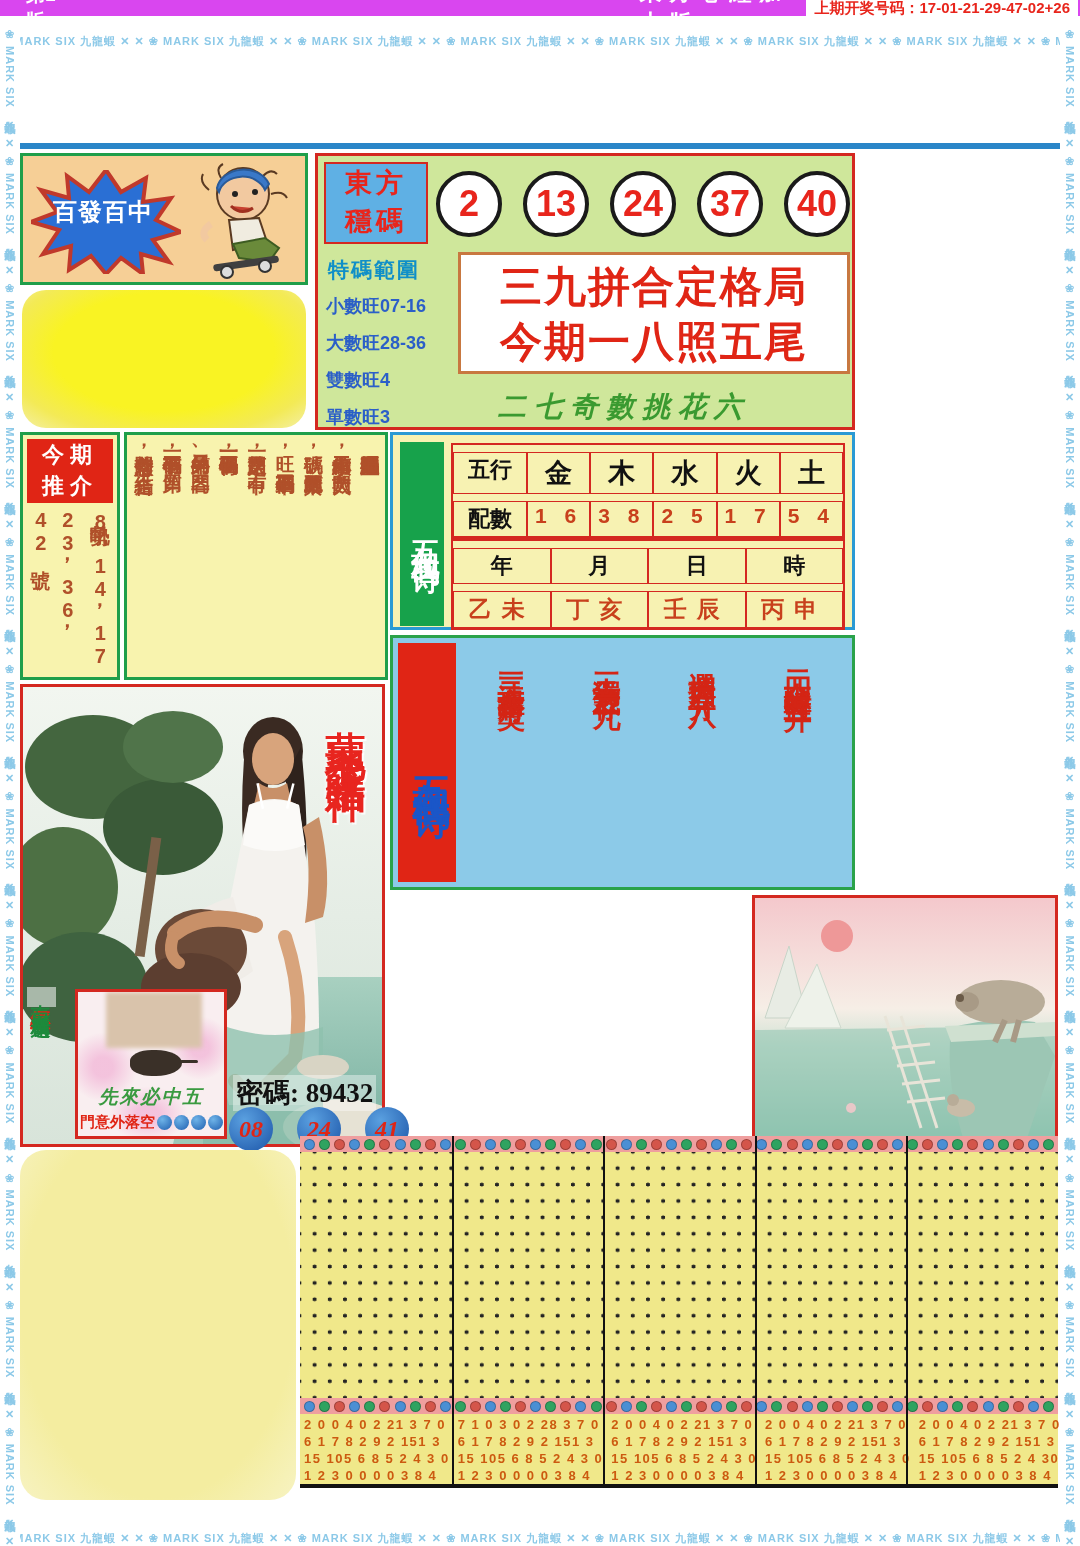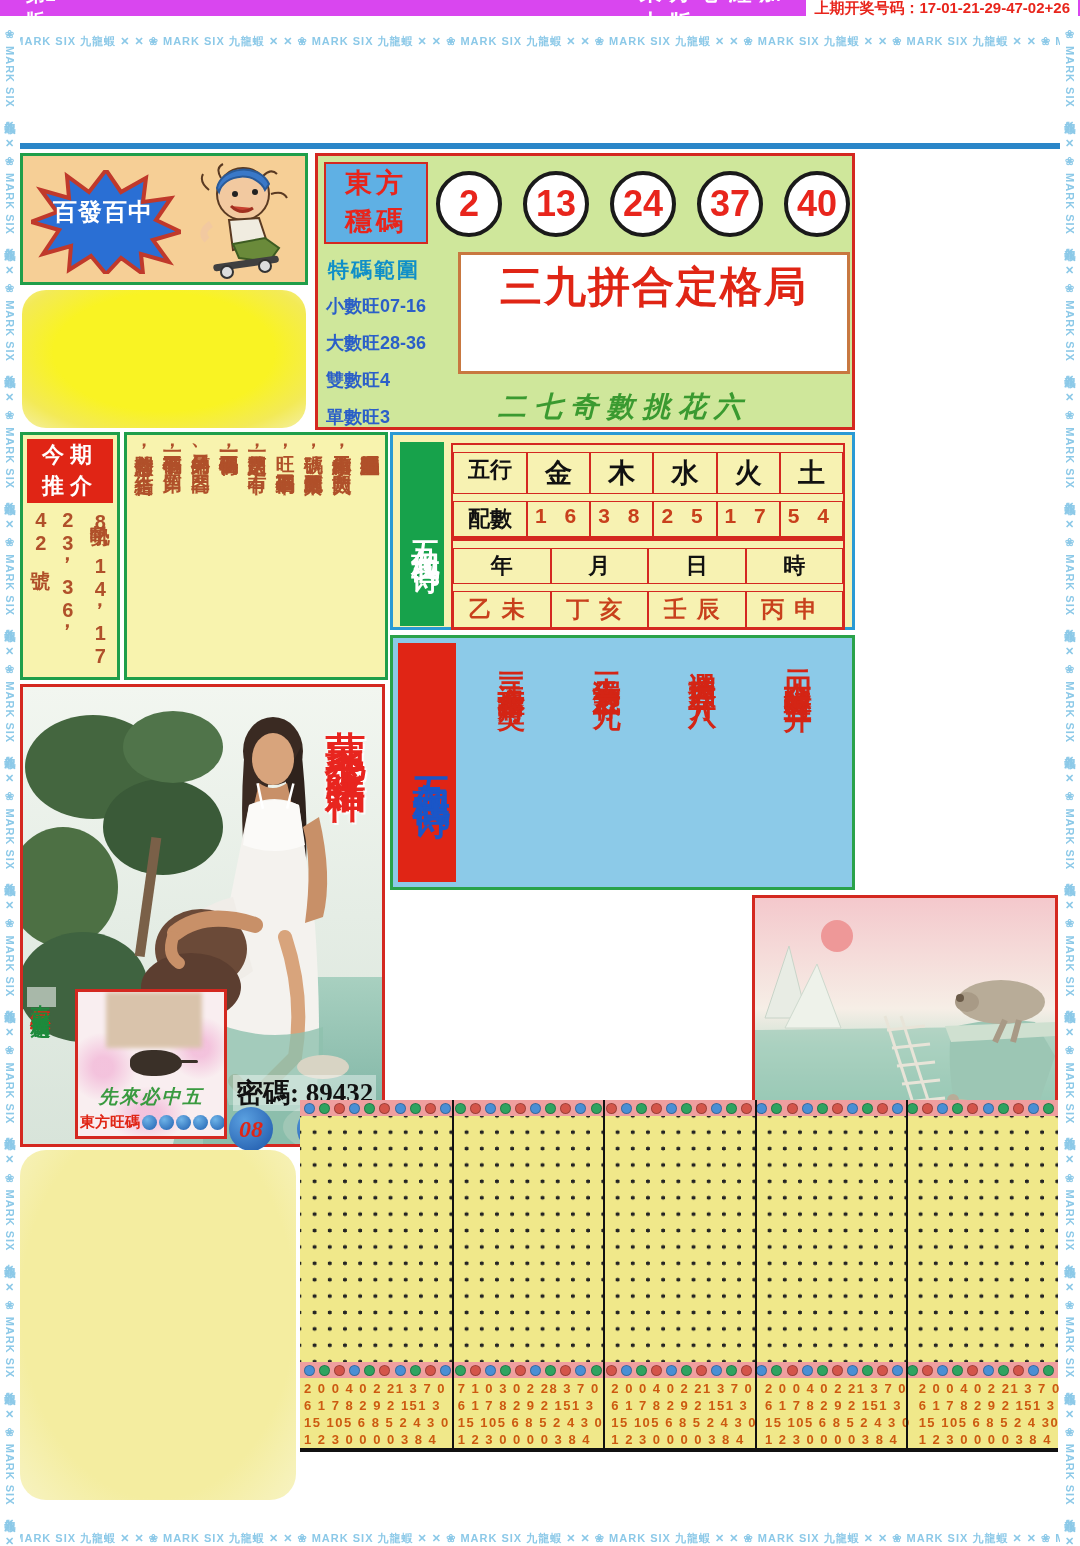--- a/index.html
+++ b/index.html
@@ -108,21 +108,21 @@
                      radial-gradient(circle at 75% 52%, rgba(240,210,120,.6) 0 48px, transparent 74px),
                      radial-gradient(circle at 50% 85%, rgba(170,190,140,.5) 0 60px, transparent 90px),
                      radial-gradient(circle at 60% 25%, rgba(210,200,180,.6) 0 50px, transparent 80px); }
   #issue { position:absolute; left:0; right:0; top:14px; text-align:center; color:#111; font-size:30px; font-weight:900; letter-spacing:2px; }
   .panel-char { position:absolute; left:0; width:192px; text-align:center; color:#e02515; font-size:175px; font-weight:900; line-height:1; font-family:"Liberation Serif", serif; }
   #censor { position:absolute; left:26px; top:182px; width:152px; height:88px; background:#e9bdbd; box-shadow:0 0 6px 3px #e9bdbd; }
   #censor-line { position:absolute; left:0; width:198px; top:274px; height:3px; background:#2a9ad4; }
   #printer { position:absolute; right:4px; top:395px; writing-mode:vertical-rl; text-orientation:upright; color:#222; font-size:17px; letter-spacing:6px; font-family:"Liberation Serif", serif; }
 
   
-  #grid { left:300px; top:1100px; width:758px; height:344px; }
+  #grid { left:300px; top:1136px; width:758px; height:344px; }
   .band { position:absolute; left:0; width:758px; height:16px; background:#ef9f9f; display:flex; align-items:center; justify-content:space-around; padding:0 2px; }
   #band-top { top:0; } #band-bottom { top:262px; }
   .band-ball { width:11px; height:11px; border-radius:50%; border:1px solid rgba(0,0,0,.25); }
   #dot-area { position:absolute; left:0; top:16px; width:758px; height:246px; background:#f0e88a; display:flex; }
   .dot-block { flex:1;
     background-image:radial-gradient(circle, #242424 1.8px, transparent 2.1px);
     background-size:15.2px 16.4px; background-position:7px 8px; }
   #num-area { position:absolute; left:0; top:278px; width:758px; height:70px; background:#f0e88a; display:flex; }
   .num-block { flex:1; padding:2px 4px; }
   .num-row { color:#cc5a10; font-size:13px; font-weight:bold; line-height:17px; white-space:pre; letter-spacing:1.5px; }
@@ -188,20 +188,21 @@
       </div>
     <div id="range-title">特碼範圍</div>
     <div id="range-list">
         <div class="range-item">小數旺07-16</div>
         <div class="range-item">大數旺28-36</div>
         <div class="range-item">雙數旺4</div>
         <div class="range-item">單數旺3</div>
       </div>
     <div id="slogan-box">
       <div class="slogan-line">三九拼合定格局</div>
+      <div class="slogan-line">今期一八照五尾</div>
     </div>
     <div id="slogan-script">二七奇數挑花六</div>
   </div>
 
   <div id="jinqi-box" class="abs">
     <div id="jinqi-label">
       <div>今期</div>
       <div>推介</div>
     </div>
     <div id="jinqi-tips">
@@ -305,21 +306,21 @@
     <div id="photo-caption">蒙地卡羅賭神</div>
     <div id="photo-side-label"><span style="color: rgb(29, 138, 60);">東方</span><span style="color: rgb(224, 37, 21);">心經</span><span style="color: rgb(29, 138, 60);">日歷精選</span></div>
     <div id="rat-box">
       <div class="doodle" style="left:-10px;top:40px;width:70px;height:70px;"></div>
       <div class="doodle" style="right:-8px;top:24px;width:64px;height:64px;"></div>
       <div class="doodle" style="left:30px;bottom:-6px;width:80px;height:56px;"></div>
       <div id="rat-blur"></div>
       <div id="rat"></div>
       <div id="rat-script">先來必中五</div>
       <div id="rat-row">
-        <span id="rat-label">東方旺碼</span>
+        <span id="rat-label">門意外落空</span>
         <span id="mini-balls" style="display:flex;">
             <span class="mini-ball"></span>
             <span class="mini-ball"></span>
             <span class="mini-ball"></span>
             <span class="mini-ball"></span>
             <span class="mini-ball"></span>
           </span>
       </div>
     </div>
     <div id="password">密碼: 89432</div>

